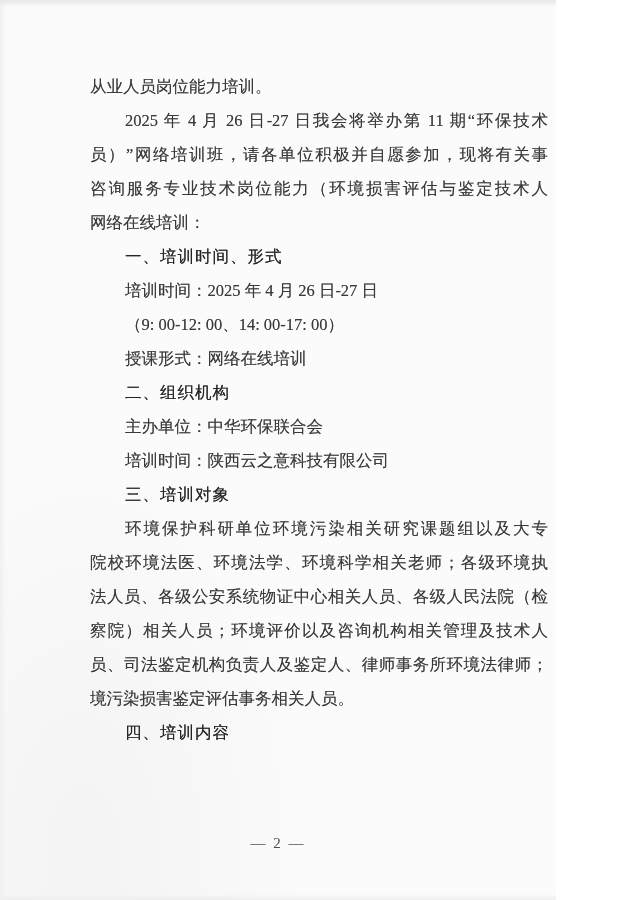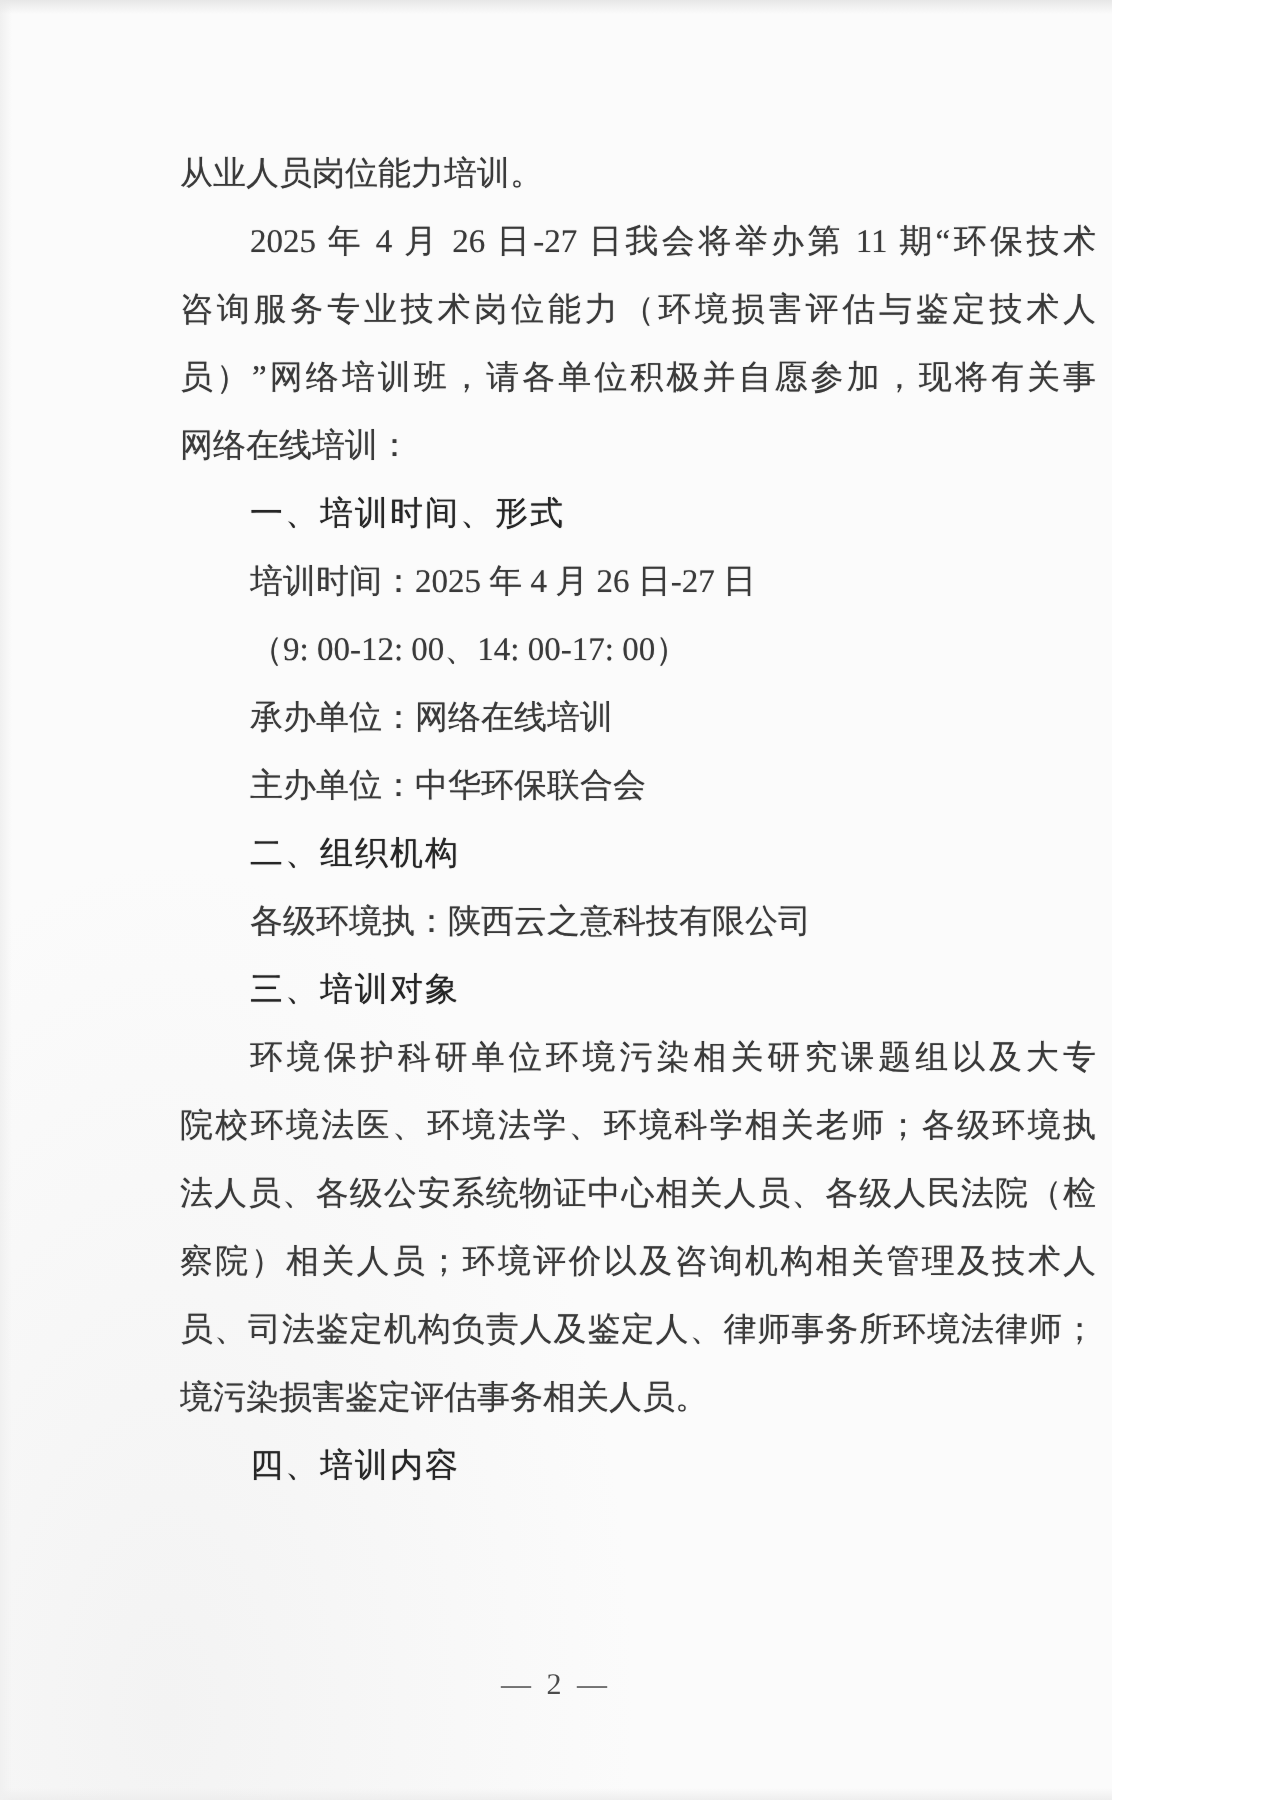--- a/index.html
+++ b/index.html
@@ -58,30 +58,30 @@
     color: #4c4c4c;
   }
 </style>
 </head>
 <body>
 
 <div class="page">
   <div class="doc-body">
     <div class="ln">从业人员岗位能力培训。</div>
     <div class="ln ind j">2025 年 4 月 26 日-27 日我会将举办第 11 期“环保技术</div>
+    <div class="ln j">员）”网络培训班，请各单位积极并自愿参加，现将有关事</div>
     <div class="ln j">咨询服务专业技术岗位能力（环境损害评估与鉴定技术人</div>
-    <div class="ln j">员）”网络培训班，请各单位积极并自愿参加，现将有关事</div>
     <div class="ln">网络在线培训：</div>
     <div class="ln ind b">一、培训时间、形式</div>
     <div class="ln ind">培训时间：2025 年 4 月 26 日-27 日</div>
     <div class="ln ind">（9: 00-12: 00、14: 00-17: 00）</div>
-    <div class="ln ind">承办单位：网络在线培训</div>
+    <div class="ln ind">授课形式：网络在线培训</div>
+    <div class="ln ind b">二、组织机构</div>
     <div class="ln ind">主办单位：中华环保联合会</div>
-    <div class="ln ind b">二、组织机构</div>
-    <div class="ln ind">各级环境执：陕西云之意科技有限公司</div>
+    <div class="ln ind">培训时间：陕西云之意科技有限公司</div>
     <div class="ln ind b">三、培训对象</div>
     <div class="ln ind j">环境保护科研单位环境污染相关研究课题组以及大专</div>
     <div class="ln j">院校环境法医、环境法学、环境科学相关老师；各级环境执</div>
     <div class="ln j">法人员、各级公安系统物证中心相关人员、各级人民法院（检</div>
     <div class="ln j">察院）相关人员；环境评价以及咨询机构相关管理及技术人</div>
     <div class="ln j">员、司法鉴定机构负责人及鉴定人、律师事务所环境法律师；</div>
     <div class="ln">境污染损害鉴定评估事务相关人员。</div>
     <div class="ln ind b">四、培训内容</div>
   </div>
   <div class="page-footer">— 2 —</div>

